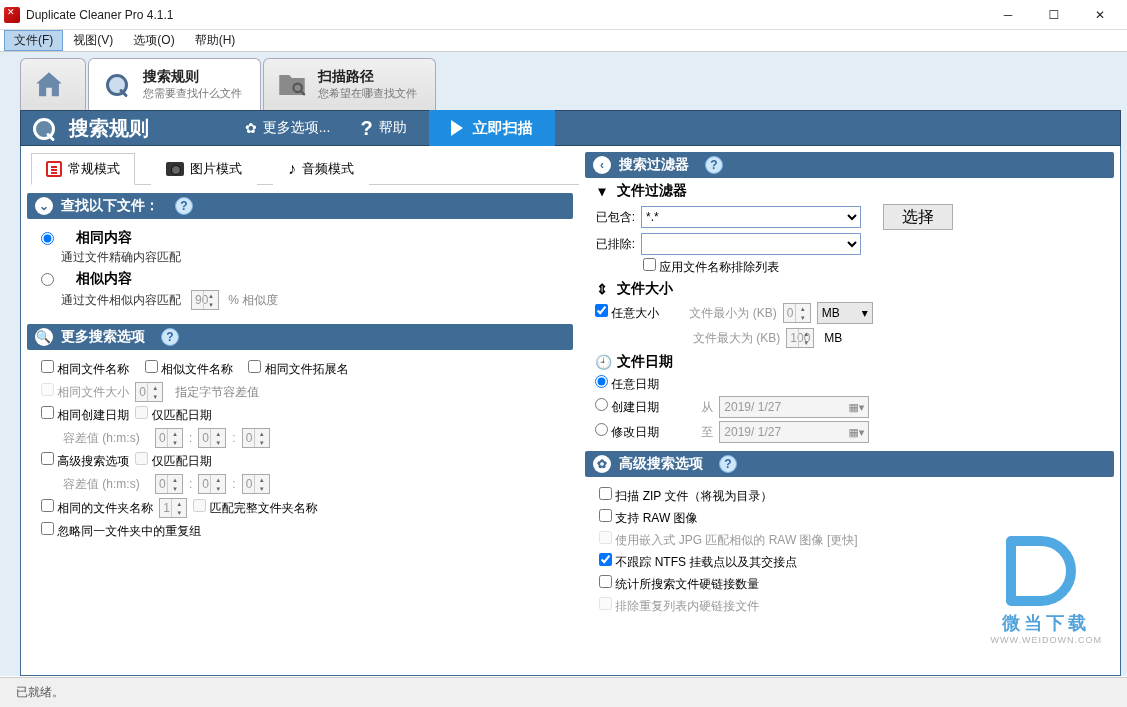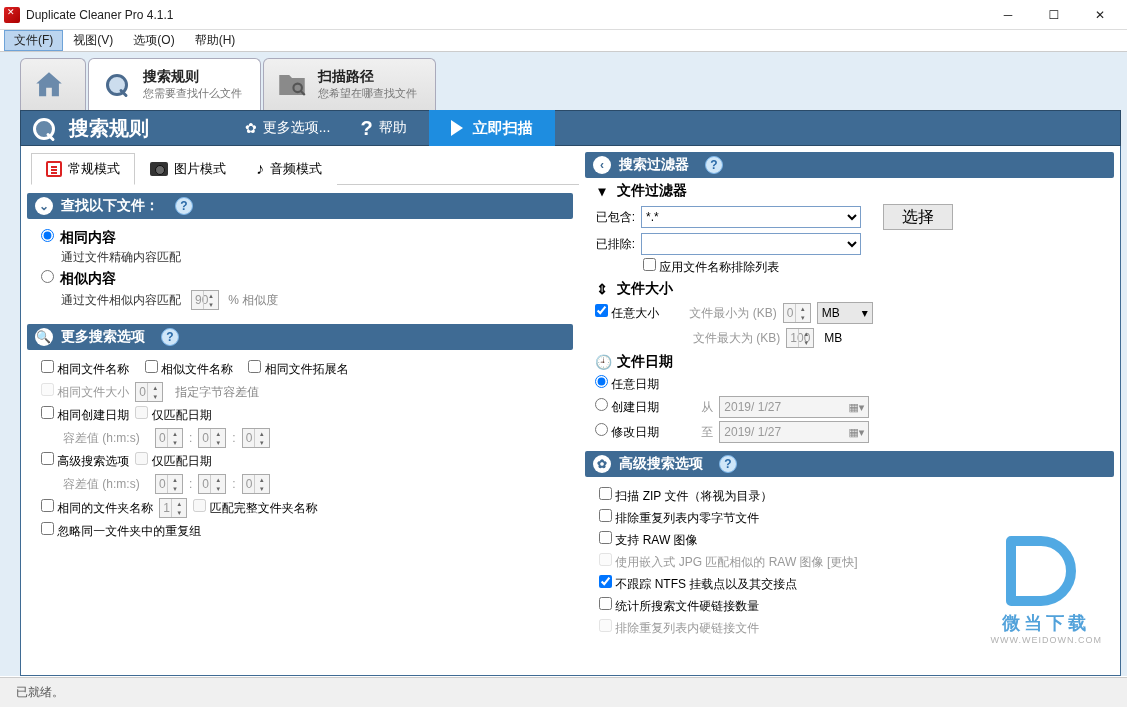--- a/index.html
+++ b/index.html
@@ -37,39 +37,39 @@
 .scanbtn { background: #1e8de0; height: 36px; display: flex; align-items: center; gap: 10px; padding: 0 22px; font-size: 15px; font-weight: bold; }
 .scanbtn .tri { width: 0; height: 0; border-left: 12px solid #fff; border-top: 8px solid transparent; border-bottom: 8px solid transparent; }
 
 
 .main { background: #fff; border: 1px solid #3f6b94; border-top: none; height: 530px; display: flex; }
 .pane { overflow: hidden; }
 .pane.left { width: 558px; padding: 6px 0 0 0; }
 .pane.right { flex: 1; padding: 6px 0 0 0; position: relative;}
 
 
-.smtabs { display: flex; gap: 0; margin-left: 10px; border-bottom: 1px solid #ccc; }
+.smtabs { display: flex; gap: 16px; margin-left: 10px; border-bottom: 1px solid #ccc; }
 .smtab { display: flex; align-items: center; gap: 6px; padding: 6px 14px; border: 1px solid transparent; font-size: 13px; position:relative; top:1px; background:#fff;}
 .smtab.active { border: 1px solid #ccc; border-bottom: 1px solid #fff; }
 .smtab .doc-ic { width:16px; height:16px; border:2px solid #d22; border-radius:2px; position:relative;}
 .smtab .doc-ic::after{content:""; position:absolute; left:3px; top:3px; width:6px; height:2px; background:#d22; box-shadow:0 3px 0 #d22, 0 6px 0 #d22;}
 .smtab .cam-ic { width:18px; height:14px; background:#333; border-radius:2px; position:relative;}
 .smtab .cam-ic::after{content:""; position:absolute; left:5px; top:3px; width:8px; height:8px; border-radius:50%; background:#666; border:1px solid #111;}
 .smtab .note-ic{ font-size:16px; }
 
 
 .sechdr { background: #3f6b94; color: #fff; height: 26px; display: flex; align-items: center; gap: 8px; padding: 0 8px; margin: 8px 6px 4px 6px; border-radius: 2px;}
 .sechdr .circ { width: 18px; height: 18px; background: #fff; color: #3f6b94; border-radius: 50%; display: flex; align-items: center; justify-content: center; font-size: 12px; font-weight: bold; }
 .sechdr .txt { font-size: 14px; font-weight: bold; }
 .help-ic { width: 18px; height: 18px; border:1px solid #7ab4e8; background:#cfe6f8; color:#2a6aa8; border-radius:50%; display:inline-flex; align-items:center; justify-content:center; font-size:12px; font-weight:bold; margin-left:8px;}
 
 
 .formarea { padding: 2px 12px 2px 20px; font-size: 13px; }
 .radio-row { margin: 4px 0; }
-.radio-row label { display: flex; align-items: flex-start; gap: 6px; font-weight: bold; font-size: 14px;}
+.radio-row label { display: flex; align-items: center; gap: 22px; font-weight: bold; font-size: 14px;}
 .radio-row .desc { font-size: 12px; color: #333; margin-left: 20px; margin-top:2px;}
 input[type=radio], input[type=checkbox] { width:13px; height:13px; }
 .spinner { width: 28px; height: 20px; border: 1px solid #aaa; display:inline-flex; align-items:center; padding:0 14px 0 3px; position:relative; background:#fff;}
 .spinner::after{content:"▴\A▾"; white-space:pre; position:absolute; right:0; top:0; width:14px; font-size:7px; line-height:9px; text-align:center; border-left:1px solid #ccc; color:#666;}
 .spinner.dis { background:#f4f4f4; color:#999;}
 .ck-row { display: flex; align-items: center; gap: 6px; margin: 4px 0; font-size:12px;}
 .ck-row.disabled { color: #9a9a9a; }
 .ck-row.disabled input { opacity: 0.6;}
 .indent { margin-left: 22px; }
 .sub-lbl { color:#888; font-size:12px; margin-left:6px;}
@@ -370,23 +370,20 @@
       <div class="sechdr">
         <span class="circ">✿</span>
         <span class="txt">高级搜索选项</span>
         <span class="help-ic">?</span>
       </div>
       <div class="formarea">
         <div class="ck-row">
             <label><input type="checkbox" style=""> <span>扫描 ZIP 文件（将视为目录）</span></label>
           </div>
         <div class="ck-row">
-            <label><input type="checkbox" style=""> <span>排除重复列表内零字节文件</span></label>
-          </div>
-        <div class="ck-row">
             <label><input type="checkbox" style=""> <span>支持 RAW 图像</span></label>
           </div>
         <div class="ck-row disabled">
             <label><input type="checkbox" disabled="" style=""> <span>使用嵌入式 JPG 匹配相似的 RAW 图像 [更快]</span></label>
           </div>
         <div class="ck-row">
             <label><input type="checkbox" checked="" style=""> <span>不跟踪 NTFS 挂载点以及其交接点</span></label>
           </div>
         <div class="ck-row">
             <label><input type="checkbox" style=""> <span>统计所搜索文件硬链接数量</span></label>

